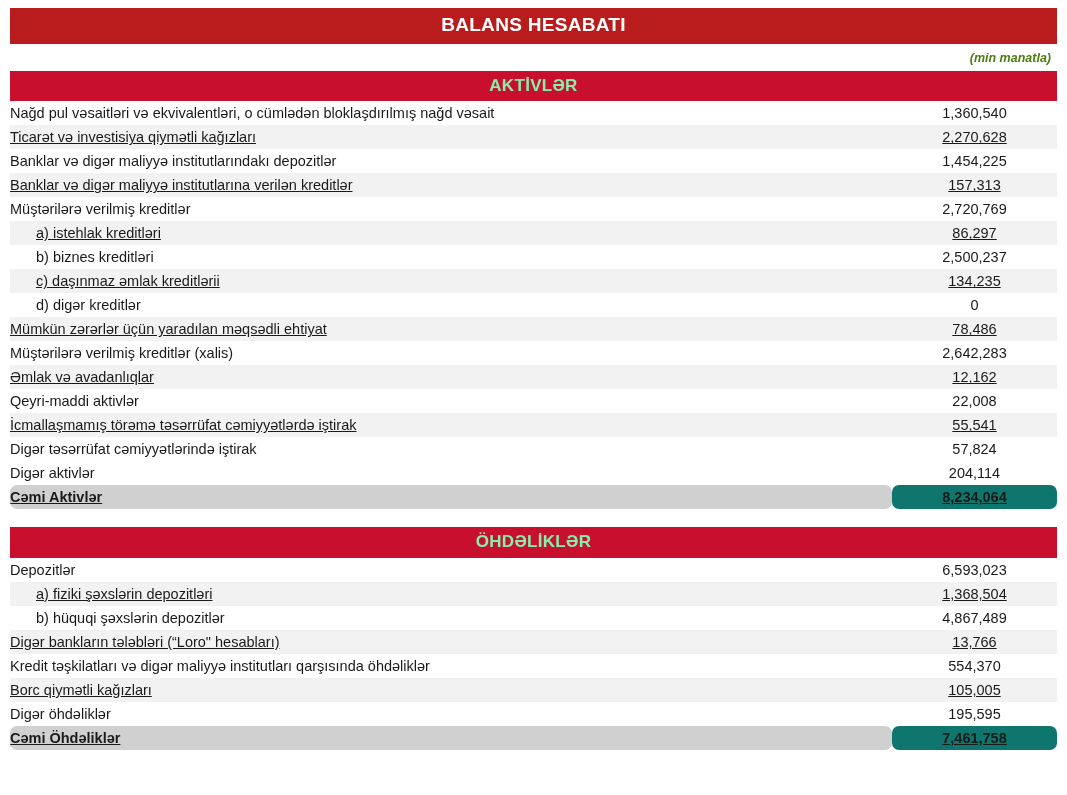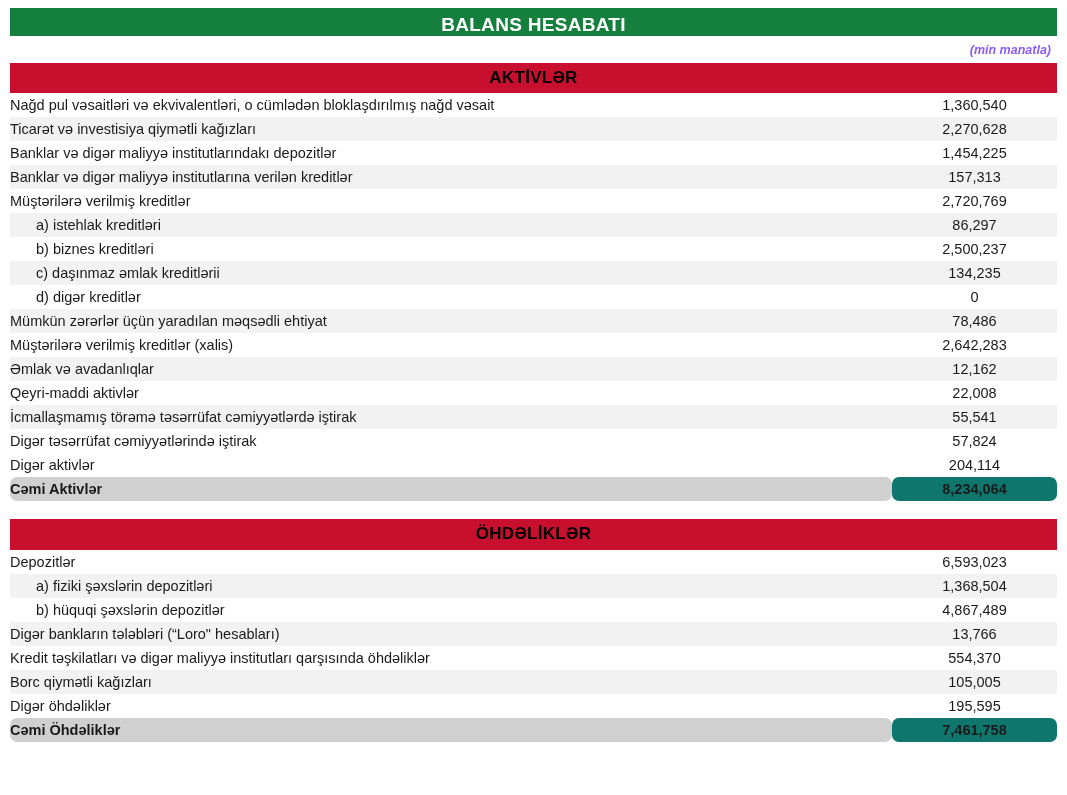--- a/index.html
+++ b/index.html
@@ -13,40 +13,40 @@
     font-family: "Liberation Sans", sans-serif;
     color: #1a1a1a;
     overflow: hidden;
   }
   .page {
     width: 1067px;
     box-sizing: border-box;
     padding: 8px 10px 0 10px;
   }
   .title-bar {
-    background: #15803d;
+    background: #b91c1c;
     color: #ffffff;
     text-align: center;
     font-size: 19px;
     font-weight: bold;
     letter-spacing: 0.3px;
-    padding: 7px 0 0 0;
+    padding: 7px 0 8px 0;
     line-height: 1.1;
   }
   .units-row {
     text-align: right;
     font-size: 12.5px;
     font-style: italic;
     font-weight: bold;
-    color: #8b5cf6;
+    color: #4d7c0f;
     padding: 7px 6px 6px 0;
   }
   .section-head {
     background: #c8102e;
-    color: #000000;
+    color: #86efac;
     text-align: center;
     font-size: 17px;
     font-weight: bold;
     letter-spacing: 0.3px;
     padding: 5px 0 6px 0;
     line-height: 1.15;
   }
   table.fin {
     width: 100%;
     border-collapse: collapse;
@@ -64,21 +64,21 @@
     white-space: nowrap;
     overflow: hidden;
     text-overflow: ellipsis;
   }
   td.val {
     width: 165px;
     text-align: center;
     white-space: nowrap;
   }
   tr.zebra-a td { background: #ffffff; }
-  tr.zebra-b td { background: #f2f2f2; }
+  tr.zebra-b td { background: #f2f2f2; text-decoration: underline; }
   tr.indent td.lbl { padding-left: 26px; }
   tr.total td {
     background: #d0d0d0;
     font-weight: bold;
     border-radius: 7px;
   }
   tr.total td.val {
     background: #0f766e;
     font-weight: bold;
   }

